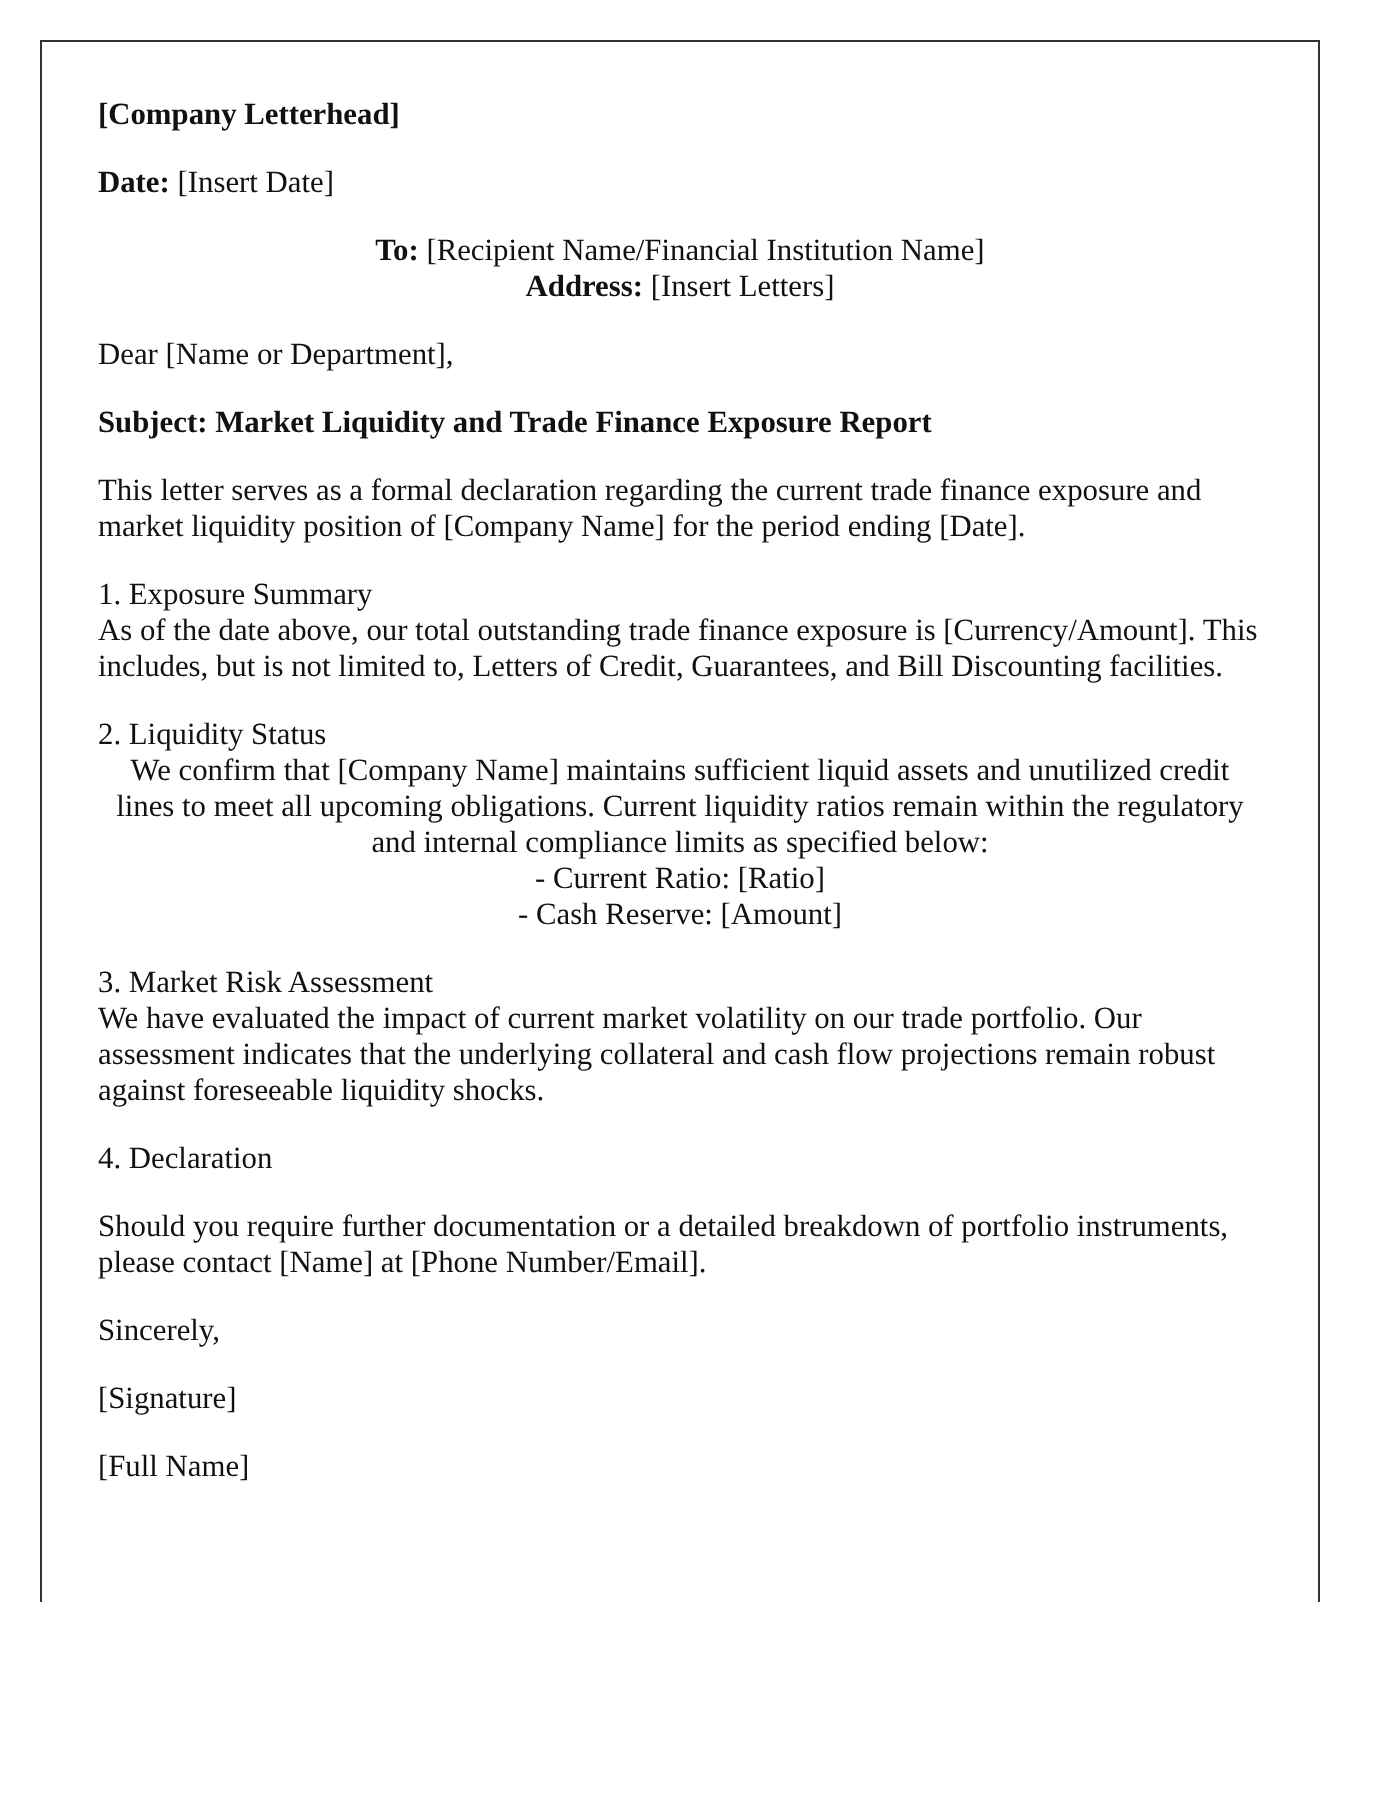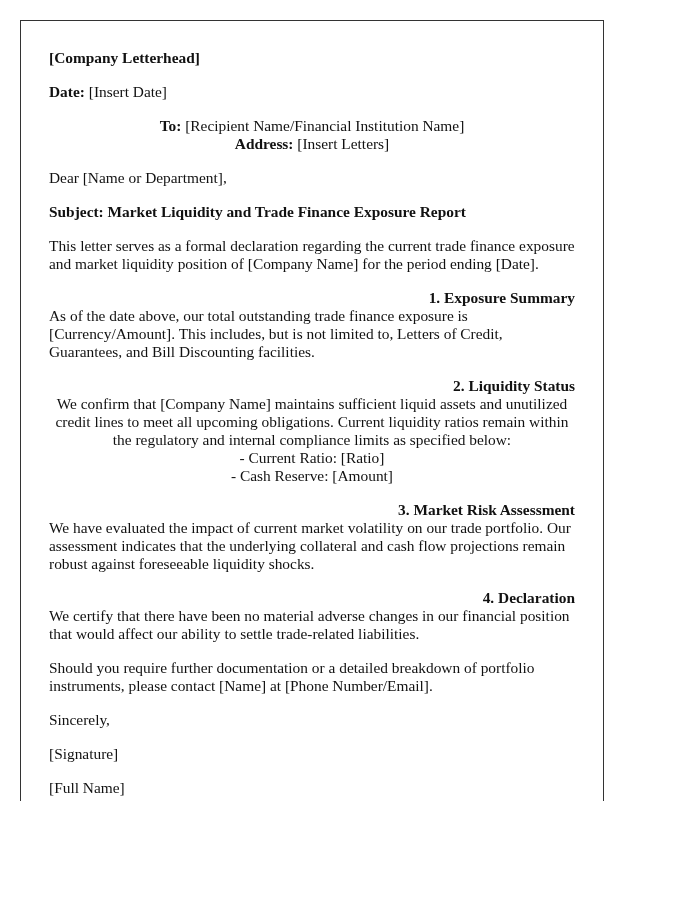--- a/index.html
+++ b/index.html
@@ -12,44 +12,43 @@
       height: 900px;
       position: relative;
       overflow: hidden;
       font-family: "Liberation Serif", "DejaVu Serif", serif;
       color: #111111;
     }
     .page {
       position: absolute;
       left: 20px;
       top: 20px;
-      width: 584px;
+      width: 640px;
       height: 781px;
       border-top: 1px solid #333333;
       border-left: 1px solid #333333;
       border-right: 1px solid #333333;
       box-sizing: border-box;
       overflow: hidden;
       background: #ffffff;
     }
     .content {
       padding: 28px 28px 0 28px;
       font-size: 15.4px;
       line-height: 18px;
     }
     .content p {
       margin: 0 0 16px 0;
     }
     b, .bold {
       font-weight: bold;
     }
     .section-title {
-      font-weight: bold;
+      font-weight: normal;
       display: block;
-      text-align: right;
     }
     .list-line {
       display: block;
       text-align: center;
     }
   </style>
 </head>
 <body>
 
 <div class="page">
@@ -88,21 +87,20 @@
       <span class="list-line">- Cash Reserve: [Amount]</span>
     </p>
 
     <p>
       <span class="section-title">3. Market Risk Assessment</span>
       <span>We have evaluated the impact of current market volatility on our trade portfolio. Our assessment indicates that the underlying collateral and cash flow projections remain robust against foreseeable liquidity shocks.</span>
     </p>
 
     <p>
       <span class="section-title">4. Declaration</span>
-      <span>We certify that there have been no material adverse changes in our financial position that would affect our ability to settle trade-related liabilities.</span>
     </p>
 
     <p>Should you require further documentation or a detailed breakdown of portfolio instruments, please contact [Name] at [Phone Number/Email].</p>
 
     <p>Sincerely,</p>
 
     <p>[Signature]</p>
 
     <p>[Full Name]</p>
 

